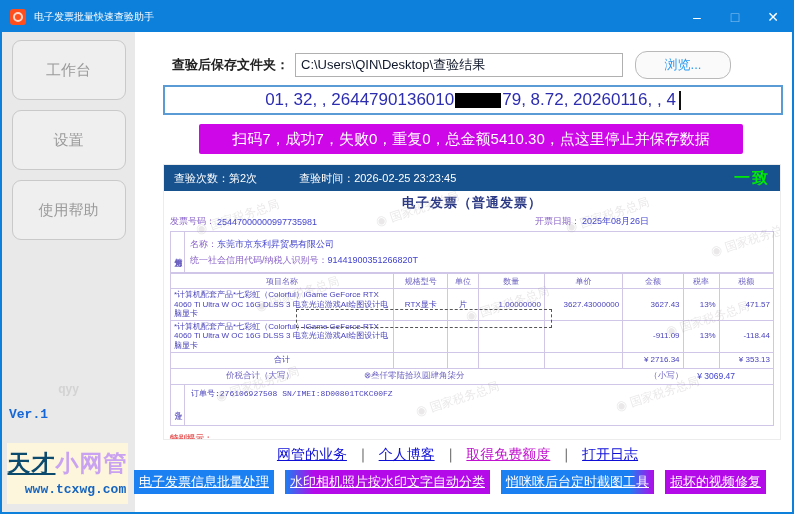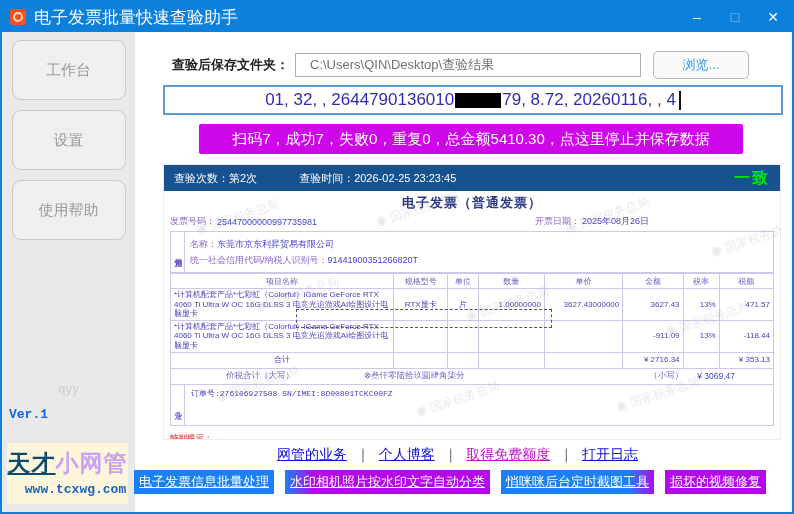--- a/index.html
+++ b/index.html
@@ -1,40 +1,40 @@
 <!DOCTYPE html>
 <html><head>
 <meta charset="utf-8">
 <style>
   html,body{margin:0;padding:0;background:#cfd8dc;}
   .window{width:794px;height:514px;border:2px solid #0d80dc;box-sizing:border-box;position:relative;background:#fff;font-family:"Liberation Sans",sans-serif;overflow:hidden;}
   
   .titlebar{position:absolute;top:0;left:0;right:0;height:30px;background:#0d80dc;display:flex;align-items:center;}
   .app-icon{width:16px;height:16px;margin-left:8px;background:#ff4d1c;border-radius:3px;position:relative;flex:none;}
   .app-icon::after{content:"";position:absolute;inset:3px;border:2px solid #ffd9cc;border-radius:50%;}
-  .title{color:#fff;font-size:17px;margin-left:8px;flex:1;white-space:nowrap;}
+  .title{color:#fff;font-size:10px;margin-left:8px;flex:1;white-space:nowrap;}
   .win-btn{width:38px;height:30px;color:#fff;display:flex;align-items:center;justify-content:center;font-size:14px;}
   .win-btn.maximize{opacity:.5;}
   
   .sidebar{position:absolute;top:30px;left:0;width:133px;bottom:0;background:#e9e9e9;}
   .side-btn{width:112px;height:58px;margin:10px auto 0;background:#efefef;border:1px solid #c9c9c9;border-radius:9px;display:flex;align-items:center;justify-content:center;color:#9b9b9b;font-size:15px;}
   .side-btn:first-child{margin-top:8px;}
   .qyy{position:absolute;bottom:116px;width:100%;text-align:center;color:#d3d3d3;font-size:12px;font-weight:bold;}
   .version{position:absolute;bottom:90px;left:7px;color:#1566d6;font-weight:bold;font-size:13px;font-family:"Liberation Mono",monospace;}
   .brand-box{position:absolute;bottom:8px;left:5px;width:121px;background:#fdf5dc;text-align:center;padding:5px 0 7px;}
   .brand-line{font-size:23px;font-weight:bold;letter-spacing:1px;white-space:nowrap;}
   .brand-p1{color:#0c4a6e;text-decoration:underline;}
   .brand-p2{color:#c9a2f2;}
   .brand-url{font-size:13px;font-weight:bold;color:#1565c0;font-family:"Liberation Mono",monospace;margin-top:3px;padding-left:16px;}
   
   .main{position:absolute;left:133px;top:30px;right:0;bottom:0;background:#fff;}
   .folder-row{position:absolute;top:19px;left:37px;right:10px;display:flex;align-items:center;}
   .folder-label{font-size:13px;font-weight:bold;color:#222;white-space:nowrap;}
-  .folder-input{width:316px;height:22px;margin-left:6px;border:1px solid #b0b0b0;color:#737373;font-size:13px;padding:0 14px;display:flex;align-items:center;white-space:nowrap;overflow:hidden;}
-  .browse-btn{margin-left:12px;width:94px;height:26px;border:1px solid #b9b9b9;border-radius:5px;color:#2b9af3;font-size:13px;background:#fafafa;display:flex;align-items:center;justify-content:center;}
+  .folder-input{width:316px;height:22px;margin-left:6px;border:1px solid #b0b0b0;color:#0f172a;font-size:13px;padding:0 5px;display:flex;align-items:center;white-space:nowrap;overflow:hidden;}
+  .browse-btn{margin-left:12px;width:94px;height:26px;border:1px solid #b9b9b9;border-radius:12px;color:#2b9af3;font-size:13px;background:#fafafa;display:flex;align-items:center;justify-content:center;}
   .scan-row{position:absolute;top:53px;left:28px;width:616px;height:26px;border:2px solid #5b9bd5;display:flex;align-items:center;justify-content:center;font-size:17px;color:#2d2db0;white-space:pre;background:#fff;}
   .redaction{display:inline-block;width:46px;height:15px;background:#000;margin:0 1px;vertical-align:middle;}
   .caret{display:inline-block;width:2px;height:19px;background:#111;margin-left:3px;vertical-align:middle;}
   .status-btn{position:absolute;top:92px;left:64px;width:544px;height:30px;background:#ce07e8;color:#fff;display:flex;align-items:center;justify-content:center;font-size:15px;border-radius:2px;white-space:nowrap;}
   
   .preview{position:absolute;top:132px;left:28px;width:618px;height:276px;background:#fff;border:1px solid #ececec;box-sizing:border-box;overflow:hidden;}
   .vbar{height:26px;background:#17528f;color:#fff;font-size:11px;display:flex;align-items:center;padding:0 10px;}
   .vbar .gap{width:42px;}
   .consistent{margin-left:auto;color:#00e80a;font-weight:bold;font-size:16px;letter-spacing:2px;}
   .inv-body{position:relative;height:248px;font-size:9px;color:#6a5fc0;padding:0 6px;}

